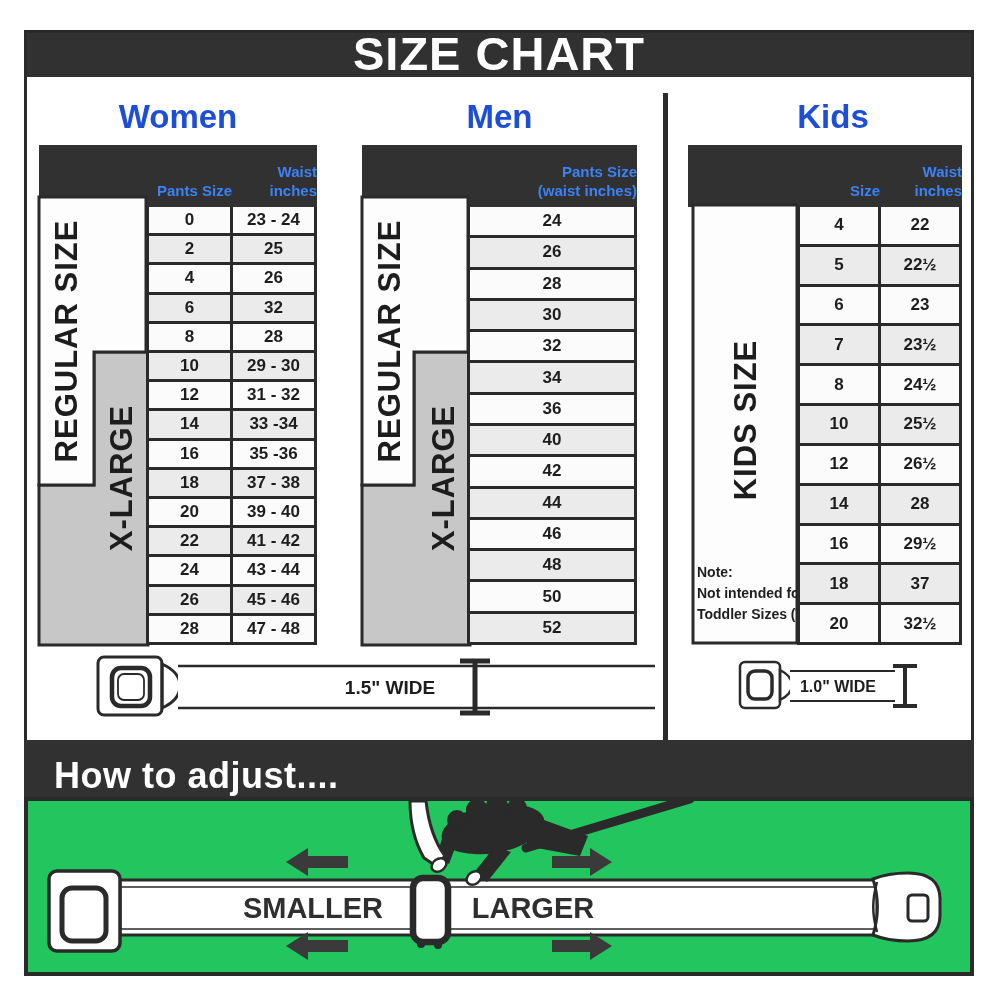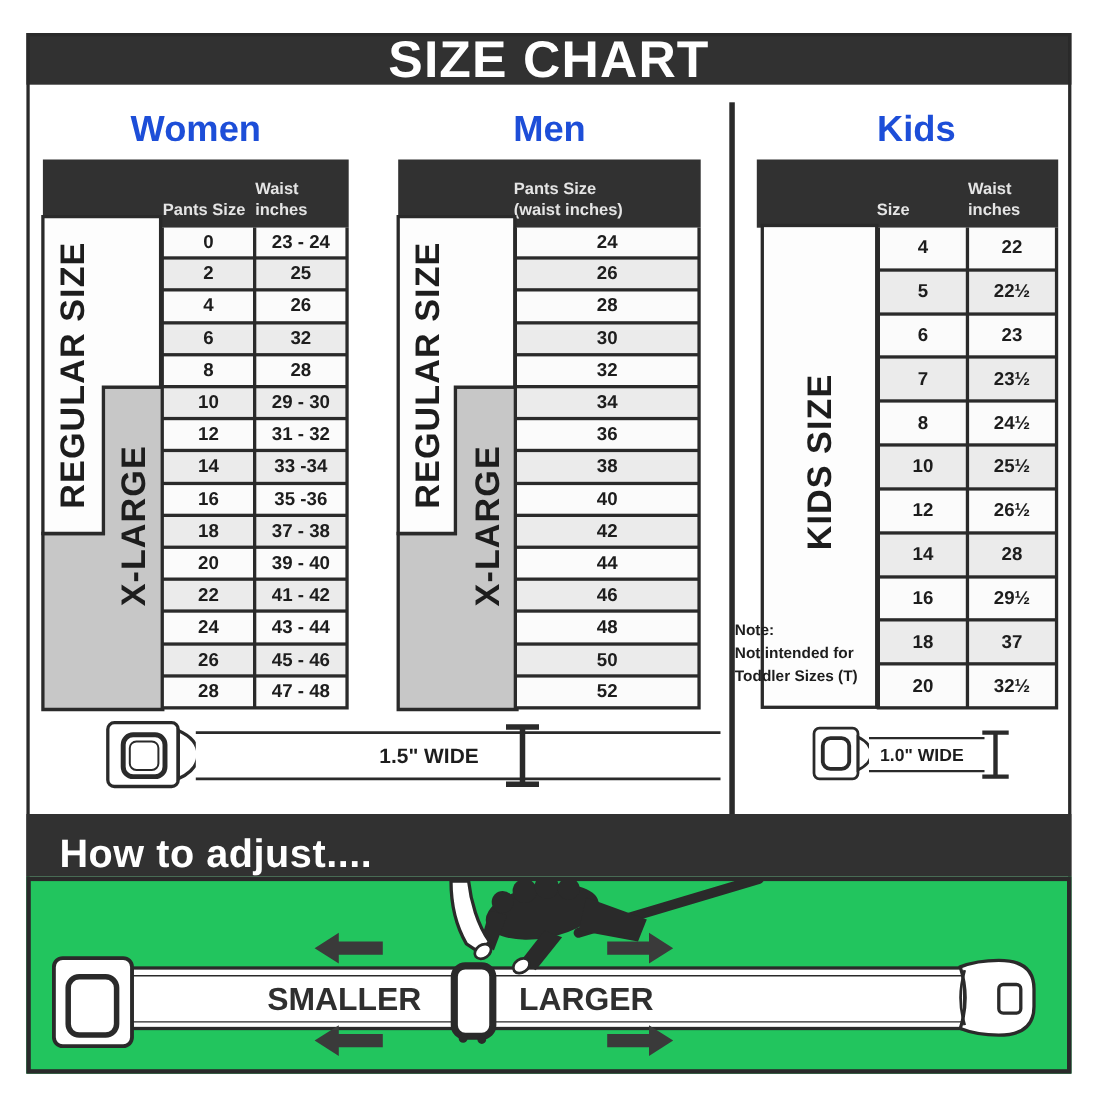--- a/index.html
+++ b/index.html
@@ -6,21 +6,21 @@
   .page{position:relative;width:1000px;height:1000px;background:#fff;
         font-family:"Liberation Sans",sans-serif;overflow:hidden;}
   .abs{position:absolute;box-sizing:border-box;}
   .frame{left:24px;top:30px;width:950px;height:946px;border:3px solid #2a2a2a;}
   .banner{left:24px;top:30px;width:950px;height:47px;background:#313131;
           display:flex;align-items:center;justify-content:center;}
   .banner span{color:#fff;font-size:47px;font-weight:700;letter-spacing:1px;}
   .vdivider{left:663px;top:93px;width:5px;height:647px;background:#2a2a2a;}
   .coltitle{font-size:33px;font-weight:700;color:#1d4ed8;text-align:center;top:97px;height:40px;line-height:40px;}
   .thead{background:#313131;top:145px;height:62px;}
-  .thead span{position:absolute;color:#e5e5e5;font-size:15px;font-weight:700;text-align:left;line-height:19px;}
+  .thead span{position:absolute;color:#3b82f6;font-size:15px;font-weight:700;text-align:right;line-height:19px;}
   .grid{display:grid;gap:3px;background:#2a2a2a;padding:0 3px 3px 3px;top:207px;height:438px;}
   .grid .c{display:flex;align-items:center;justify-content:center;
            font-size:17px;font-weight:700;color:#1d1d1d;background:#fbfbfb;}
   .g2{grid-template-columns:1fr 1fr;grid-auto-rows:1fr;}
   .g1{grid-template-columns:1fr;grid-auto-rows:1fr;}
   .g2 .c:nth-child(4n+3),.g2 .c:nth-child(4n+4){background:#ebebeb;}
   .g1 .c:nth-child(2n){background:#ebebeb;}
   .darkbar{left:24px;top:740px;width:950px;height:57px;background:#313131;display:flex;align-items:flex-end;}
   .darkbar span{color:#fff;font-size:36px;font-weight:700;margin-left:30px;letter-spacing:0.5px;}
   .illo{left:24px;top:797px;width:950px;height:179px;background:#22c55e;border:4px solid #2a2a2a;}
@@ -110,21 +110,20 @@
   </svg>
 
   <div class="abs grid g1" style="left:467px;width:170px;">
     <div class="c">24</div>
     <div class="c">26</div>
     <div class="c">28</div>
     <div class="c">30</div>
     <div class="c">32</div>
     <div class="c">34</div>
     <div class="c">36</div>
-    <div class="c">38</div>
     <div class="c">40</div>
     <div class="c">42</div>
     <div class="c">44</div>
     <div class="c">46</div>
     <div class="c">48</div>
     <div class="c">50</div>
     <div class="c">52</div>
   </div>
 
   <div class="abs coltitle" style="left:696px;width:274px;">Kids</div>
@@ -134,21 +133,21 @@
     <span style="left:192px;width:82px;bottom:7px;">
         <span style="position:static;display:block;">Waist</span>
         <span style="position:static;display:block;">inches</span>
       </span>
   </div>
 
   <svg style="left:690px;top:203px;" width="110" height="444" viewBox="0 0 110 444">
     <rect x="3" y="2" width="104" height="438" fill="#fdfdfd" stroke="#2a2a2a" stroke-width="3"></rect>
     <text class="sidetext" x="55" y="217" text-anchor="middle" dominant-baseline="central" transform="rotate(-90 55 217)">KIDS SIZE</text>
   </svg>
-  <div class="abs note" style="left:668px;top:562px;width:100px;">
+  <div class="abs note" style="left:697px;top:562px;width:100px;">
     <span style="display:block;">Note:</span>
     <span style="display:block;white-space:nowrap;">Not intended for</span>
     <span style="display:block;white-space:nowrap;">Toddler Sizes (T)</span>
   </div>
 
   <div class="abs grid g2" style="left:797px;width:165px;">
     <div class="c">4</div>
       <div class="c">22</div>
     <div class="c">5</div>
       <div class="c">22½</div>

